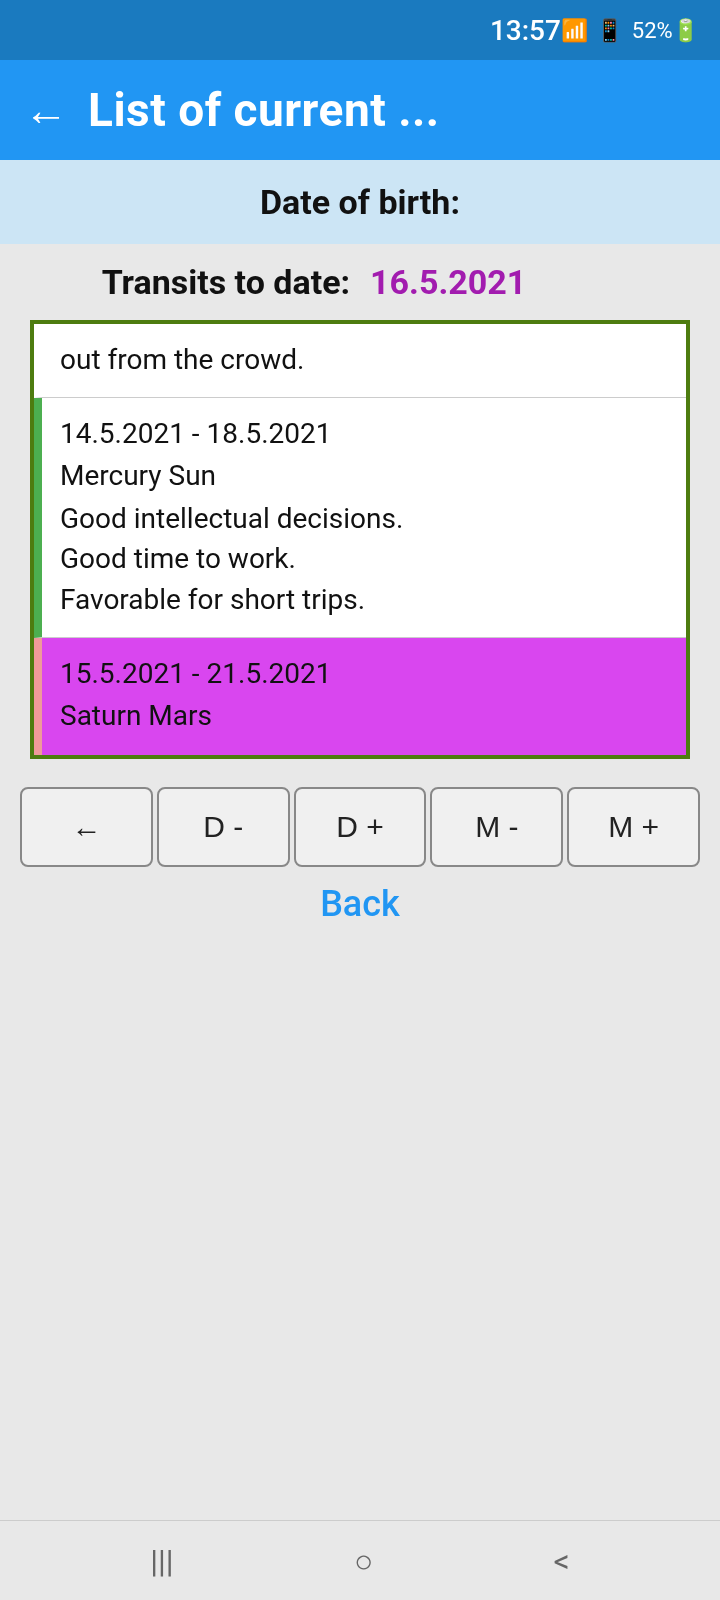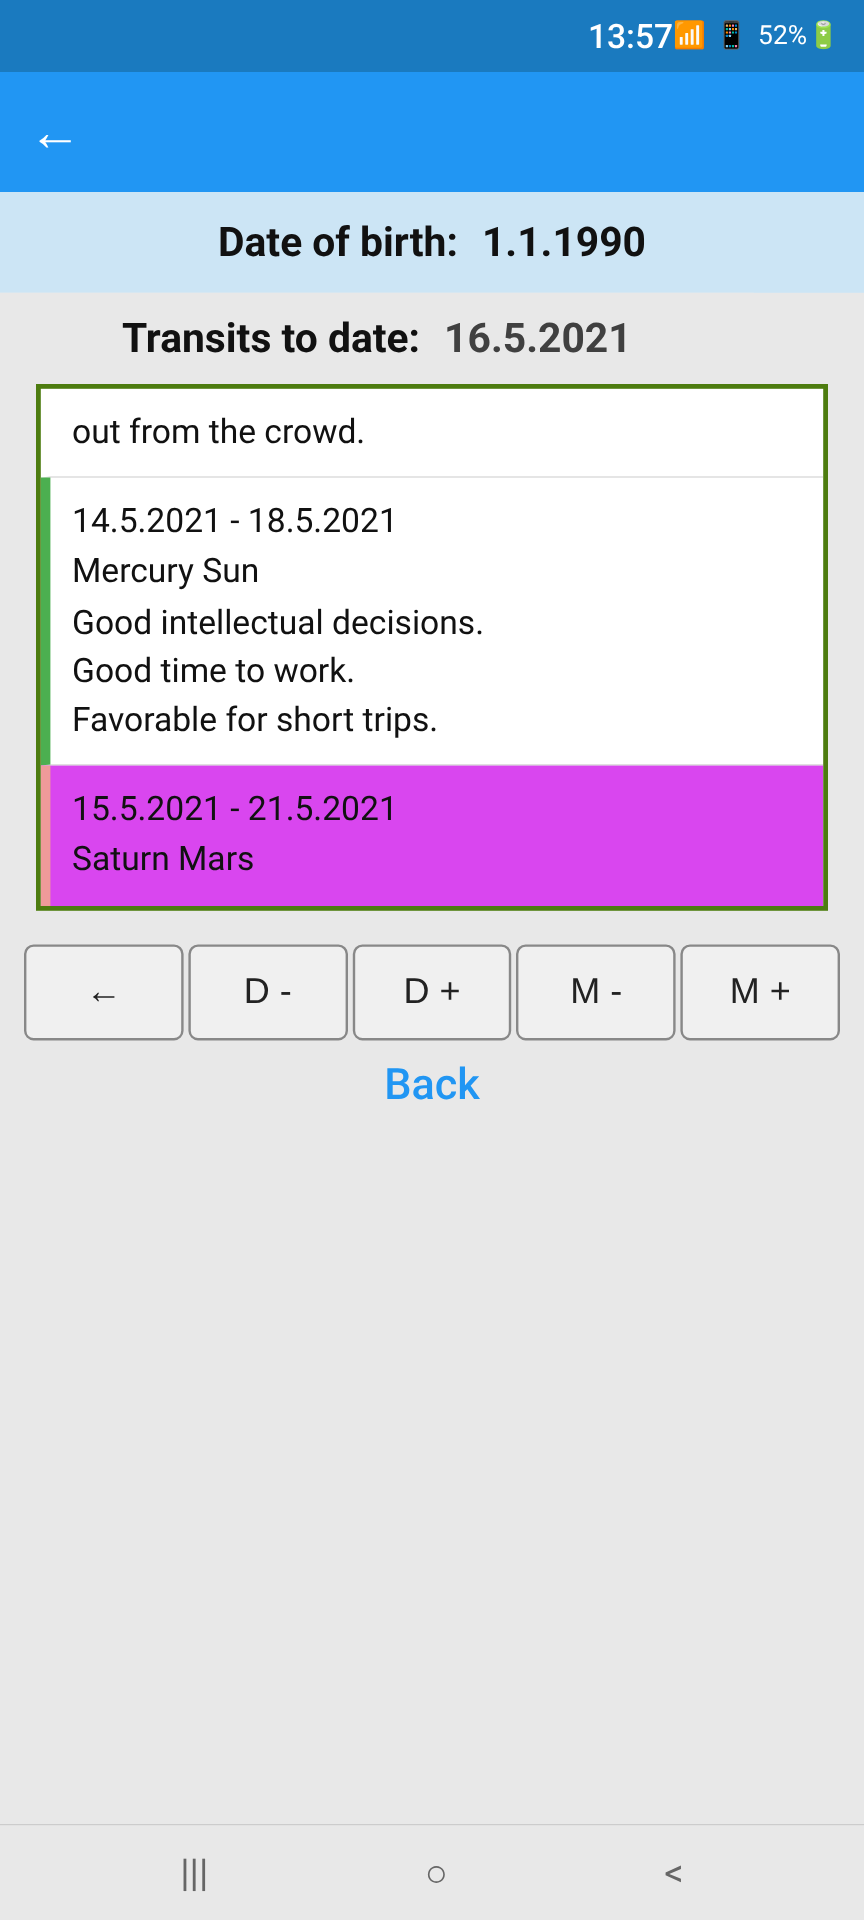--- a/index.html
+++ b/index.html
@@ -91,21 +91,21 @@
       gap: 20px;
     }
     .transits-label {
       font-size: 34px;
       font-weight: 700;
       color: #111;
     }
     .transits-value {
       font-size: 34px;
       font-weight: 700;
-      color: #404040;
+      color: #a21caf;
     }
 
     
     .transit-list {
       width: 660px;
       margin: 0 30px;
       border: 4px solid #4d7c0f;
       background: white;
       overflow: hidden;
     }
@@ -216,25 +216,25 @@
   <span class="status-time">13:57</span>
   <div class="status-icons">
     <span>📶</span>
     <span>📱</span>
     <span>52%🔋</span>
   </div>
 </div>
 
 <div class="app-bar">
   <span class="app-bar-back">←</span>
+  <span class="app-bar-title">List of current ...</span>
 </div>
 
 <div class="dob-row">
   <span class="dob-label">Date of birth:</span>
-  <span class="dob-value">1.1.1990</span>
 </div>
 
 <div class="transits-row">
   <span class="transits-label">Transits to date:</span>
   <span class="transits-value">16.5.2021</span>
 </div>
 
 <div class="transit-list" id="transit-list-container">
 <div class="transit-item no-accent"><span class="transit-desc">out from the crowd.</span></div>
     <div class="transit-item green-accent"><span class="transit-date">14.5.2021 - 18.5.2021</span><span class="transit-planets">Mercury Sun</span><span class="transit-desc">Good intellectual decisions.<br>Good time to work.<br>Favorable for short trips.</span></div>

